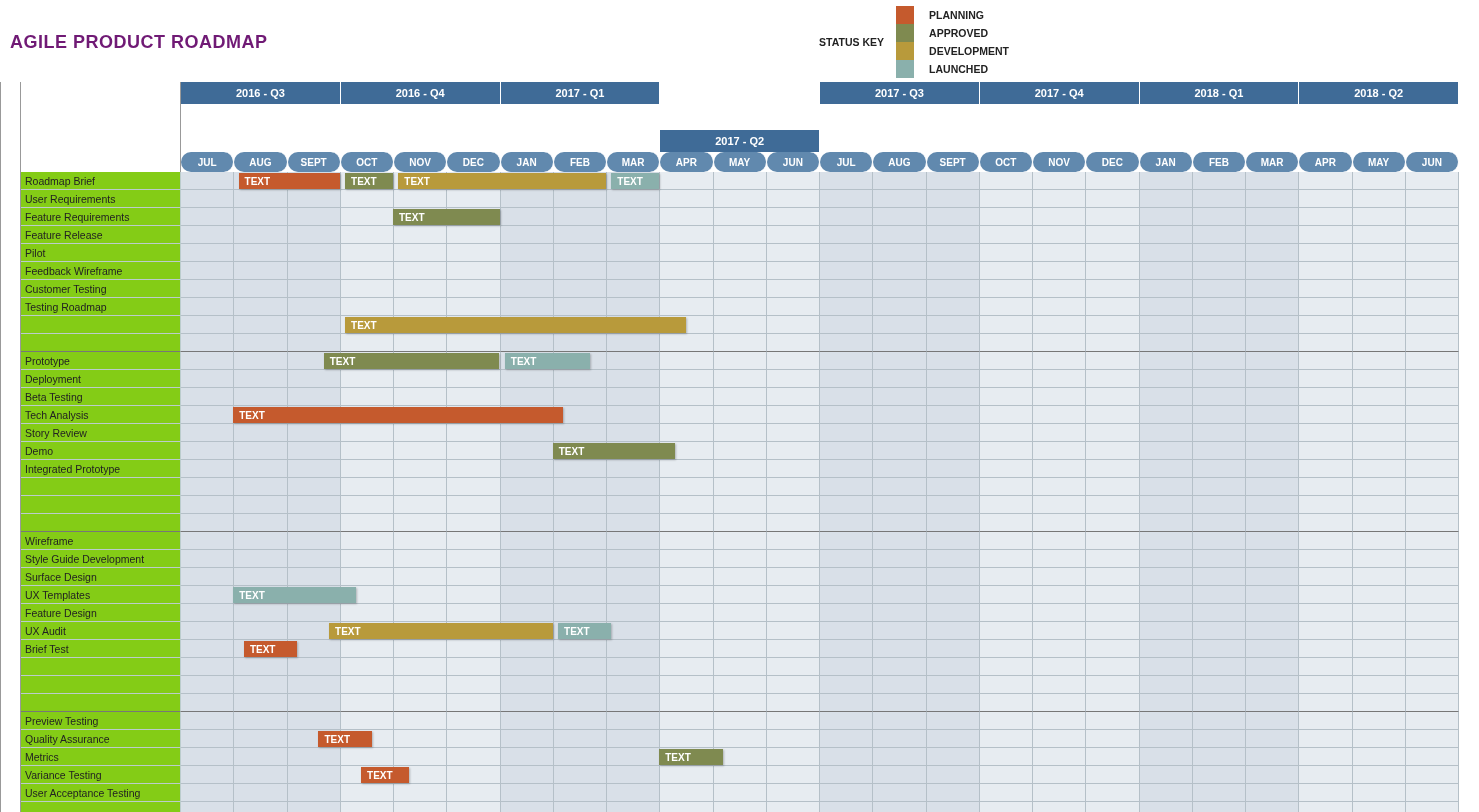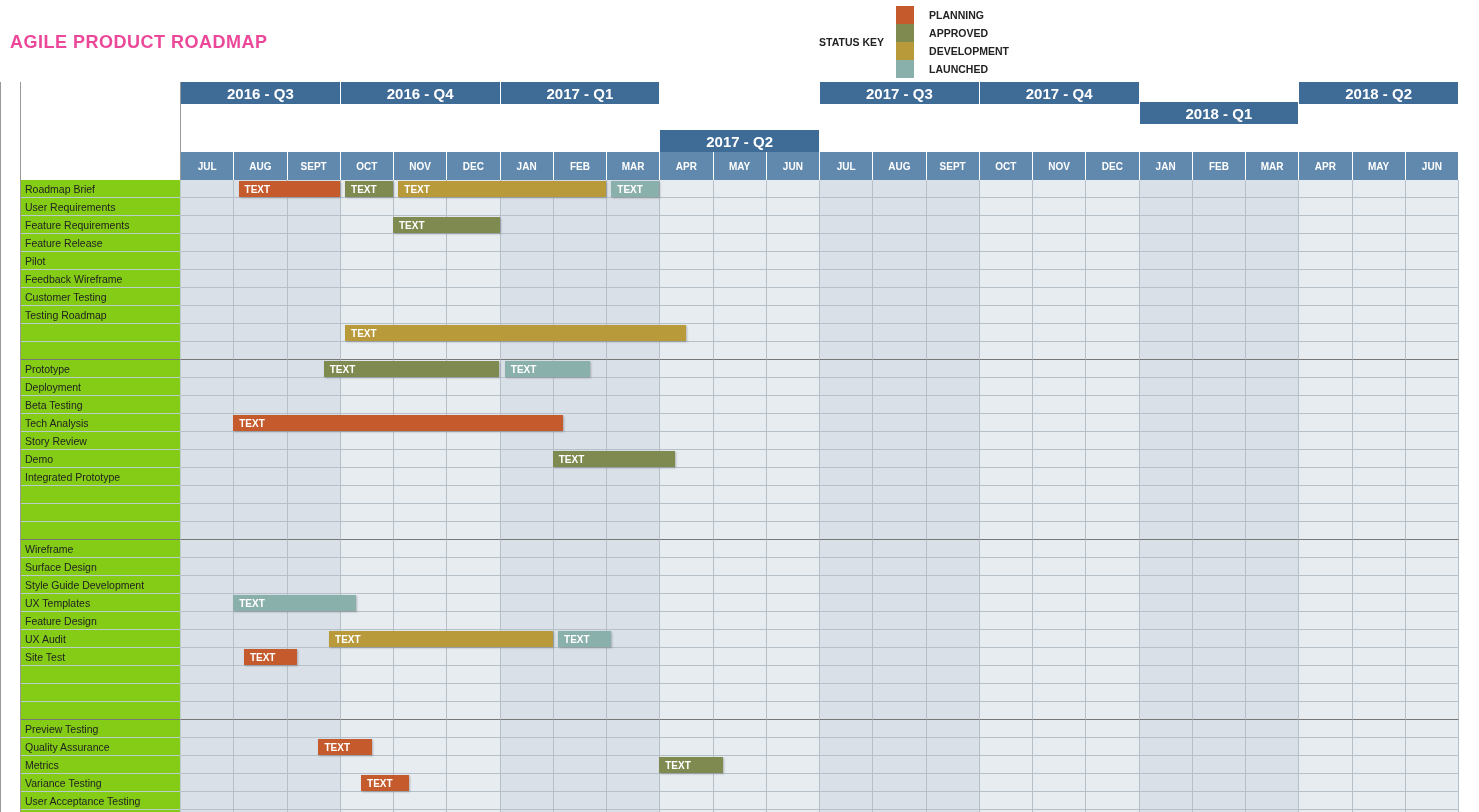--- a/index.html
+++ b/index.html
@@ -1,32 +1,32 @@
 <!DOCTYPE html>
 <html><head>
 <meta charset="utf-8">
 <style>
 * { box-sizing: border-box; margin: 0; padding: 0; }
 body { font-family: Arial, Helvetica, sans-serif; font-size: 11px; background: #fff; }
 .container { width: 1479px; }
 .header { display: flex; align-items: center; padding: 6px 10px 4px 10px; }
-.title { font-family: 'Arial Black', Arial, sans-serif; font-weight: 900; font-size: 18px; color: #ec4899; letter-spacing: 0.5px; }
+.title { font-family: 'Arial Black', Arial, sans-serif; font-weight: 900; font-size: 18px; color: #701a75; letter-spacing: 0.5px; }
 .legend { display: flex; align-items: center; gap: 4px; margin-left: auto; margin-right: 460px; font-size: 10.5px; font-weight: bold; color: #222; }
 .legend .item { display: flex; align-items: center; gap: 15px; margin-left: 8px; }
 .swatch { width: 18px; height: 18px; display: inline-block; }
 .planning { background: #c55a2d; }
 .approved { background: #7f8a50; }
 .development { background: #b89a3b; }
 .launched { background: #8ab0ac; }
 
 .grid { width: 1459px; }
 .quarter-row, .month-row { display: grid; grid-template-columns: 20px 160px repeat(24, 53.25px); border-left: 1px solid #999; }
 .quarter-row > div, .month-row > div { border-right: 1px solid #fff; }
-.quarter-row .qcell { height: 22px; background: #3f6b97; color: #fff; font-weight: bold; font-size: 15px; display: flex; align-items: center; justify-content: center; border-right: 1px solid #fff; }
-.month-row .mcell { height: 28px; background: #6189ae; color: #fff; font-weight: bold; font-size: 10px; display: flex; align-items: center; justify-content: center; border-right: 1px solid #fff; }
+.quarter-row .qcell { height: 22px; background: #3f6b97; color: #fff; font-weight: bold; font-size: 11px; display: flex; align-items: center; justify-content: center; border-right: 1px solid #fff; }
+.month-row .mcell { height: 20px; background: #6189ae; color: #fff; font-weight: bold; font-size: 10px; display: flex; align-items: center; justify-content: center; border-right: 1px solid #fff; border-radius: 10px; }
 .quarter-row .blank, .month-row .blank { background: #fff; border-right: 1px solid #999; }
 
 .data-row { display: grid; grid-template-columns: 20px 160px repeat(24, 53.25px); border-left: 1px solid #999; position: relative; }
 .task-label { height: 18px; line-height: 18px; padding-left: 4px; font-size: 10.5px; color: #222; background: #84cc16; border: 1px solid #bcc; border-left: none; border-top: none; overflow: hidden; white-space: nowrap; }
 .cell { height: 18px; border-bottom: 1px solid #b5c0c8; border-right: 1px solid #b5c0c8; }
 .alt0 { background: #d9e0e8; }
 .alt1 { background: #e7ecf1; }
 .sep-bottom .cell, .sep-bottom .task-label { border-bottom: 1px solid #777; }
 .cat-col { background: #fff; border-right: 1px solid #999; border-bottom: none; }
 
@@ -69,21 +69,21 @@
   <div class="grid">
     <div class="quarter-row" id="qrow">
         <div class="blank"></div>
         <div class="blank"></div>
         <div class="qcell" style="grid-column: span 3;">2016 - Q3</div>
         <div class="qcell" style="grid-column: span 3;">2016 - Q4</div>
         <div class="qcell" style="grid-column: span 3;">2017 - Q1</div>
         <div class="qcell" style="grid-column: span 3; margin-top: 48px;">2017 - Q2</div>
         <div class="qcell" style="grid-column: span 3;">2017 - Q3</div>
         <div class="qcell" style="grid-column: span 3;">2017 - Q4</div>
-        <div class="qcell" style="grid-column: span 3; margin-top: 20px;">2018 - Q1</div>
+        <div class="qcell" style="grid-column: span 3;">2018 - Q1</div>
         <div class="qcell" style="grid-column: span 3;">2018 - Q2</div>
       </div>
     <div class="month-row" id="mrow">
         <div class="blank"></div>
         <div class="blank"></div>
         <div class="mcell">JUL</div>
         <div class="mcell">AUG</div>
         <div class="mcell">SEPT</div>
         <div class="mcell">OCT</div>
         <div class="mcell">NOV</div>
@@ -758,51 +758,51 @@
               <div class="cell alt0"></div>
               <div class="cell alt0"></div>
               <div class="cell alt1"></div>
               <div class="cell alt1"></div>
               <div class="cell alt1"></div>
             </div>
           </div>
           <div class="row-wrap">
             <div class="data-row">
               <div class="cat-col"></div>
+              <div class="task-label">Style Guide Development</div>
+              <div class="cell alt0"></div>
+              <div class="cell alt0"></div>
+              <div class="cell alt0"></div>
+              <div class="cell alt1"></div>
+              <div class="cell alt1"></div>
+              <div class="cell alt1"></div>
+              <div class="cell alt0"></div>
+              <div class="cell alt0"></div>
+              <div class="cell alt0"></div>
+              <div class="cell alt1"></div>
+              <div class="cell alt1"></div>
+              <div class="cell alt1"></div>
+              <div class="cell alt0"></div>
+              <div class="cell alt0"></div>
+              <div class="cell alt0"></div>
+              <div class="cell alt1"></div>
+              <div class="cell alt1"></div>
+              <div class="cell alt1"></div>
+              <div class="cell alt0"></div>
+              <div class="cell alt0"></div>
+              <div class="cell alt0"></div>
+              <div class="cell alt1"></div>
+              <div class="cell alt1"></div>
+              <div class="cell alt1"></div>
+            </div>
+          </div>
+          <div class="row-wrap">
+            <div class="data-row">
+              <div class="cat-col"></div>
               <div class="task-label">Surface Design</div>
-              <div class="cell alt0"></div>
-              <div class="cell alt0"></div>
-              <div class="cell alt0"></div>
-              <div class="cell alt1"></div>
-              <div class="cell alt1"></div>
-              <div class="cell alt1"></div>
-              <div class="cell alt0"></div>
-              <div class="cell alt0"></div>
-              <div class="cell alt0"></div>
-              <div class="cell alt1"></div>
-              <div class="cell alt1"></div>
-              <div class="cell alt1"></div>
-              <div class="cell alt0"></div>
-              <div class="cell alt0"></div>
-              <div class="cell alt0"></div>
-              <div class="cell alt1"></div>
-              <div class="cell alt1"></div>
-              <div class="cell alt1"></div>
-              <div class="cell alt0"></div>
-              <div class="cell alt0"></div>
-              <div class="cell alt0"></div>
-              <div class="cell alt1"></div>
-              <div class="cell alt1"></div>
-              <div class="cell alt1"></div>
-            </div>
-          </div>
-          <div class="row-wrap">
-            <div class="data-row">
-              <div class="cat-col"></div>
-              <div class="task-label">Style Guide Development</div>
               <div class="cell alt0"></div>
               <div class="cell alt0"></div>
               <div class="cell alt0"></div>
               <div class="cell alt1"></div>
               <div class="cell alt1"></div>
               <div class="cell alt1"></div>
               <div class="cell alt0"></div>
               <div class="cell alt0"></div>
               <div class="cell alt0"></div>
               <div class="cell alt1"></div>
@@ -912,21 +912,21 @@
               <div class="cell alt0"></div>
               <div class="cell alt1"></div>
               <div class="cell alt1"></div>
               <div class="cell alt1"></div>
             </div>
           </div>
           <div class="row-wrap">
             <div class="bar planning" style="left: 243.9px; width: 53.25px;">TEXT</div>
             <div class="data-row">
               <div class="cat-col"></div>
-              <div class="task-label">Site Test</div>
+              <div class="task-label">Brief Test</div>
               <div class="cell alt0"></div>
               <div class="cell alt0"></div>
               <div class="cell alt0"></div>
               <div class="cell alt1"></div>
               <div class="cell alt1"></div>
               <div class="cell alt1"></div>
               <div class="cell alt0"></div>
               <div class="cell alt0"></div>
               <div class="cell alt0"></div>
               <div class="cell alt1"></div>

